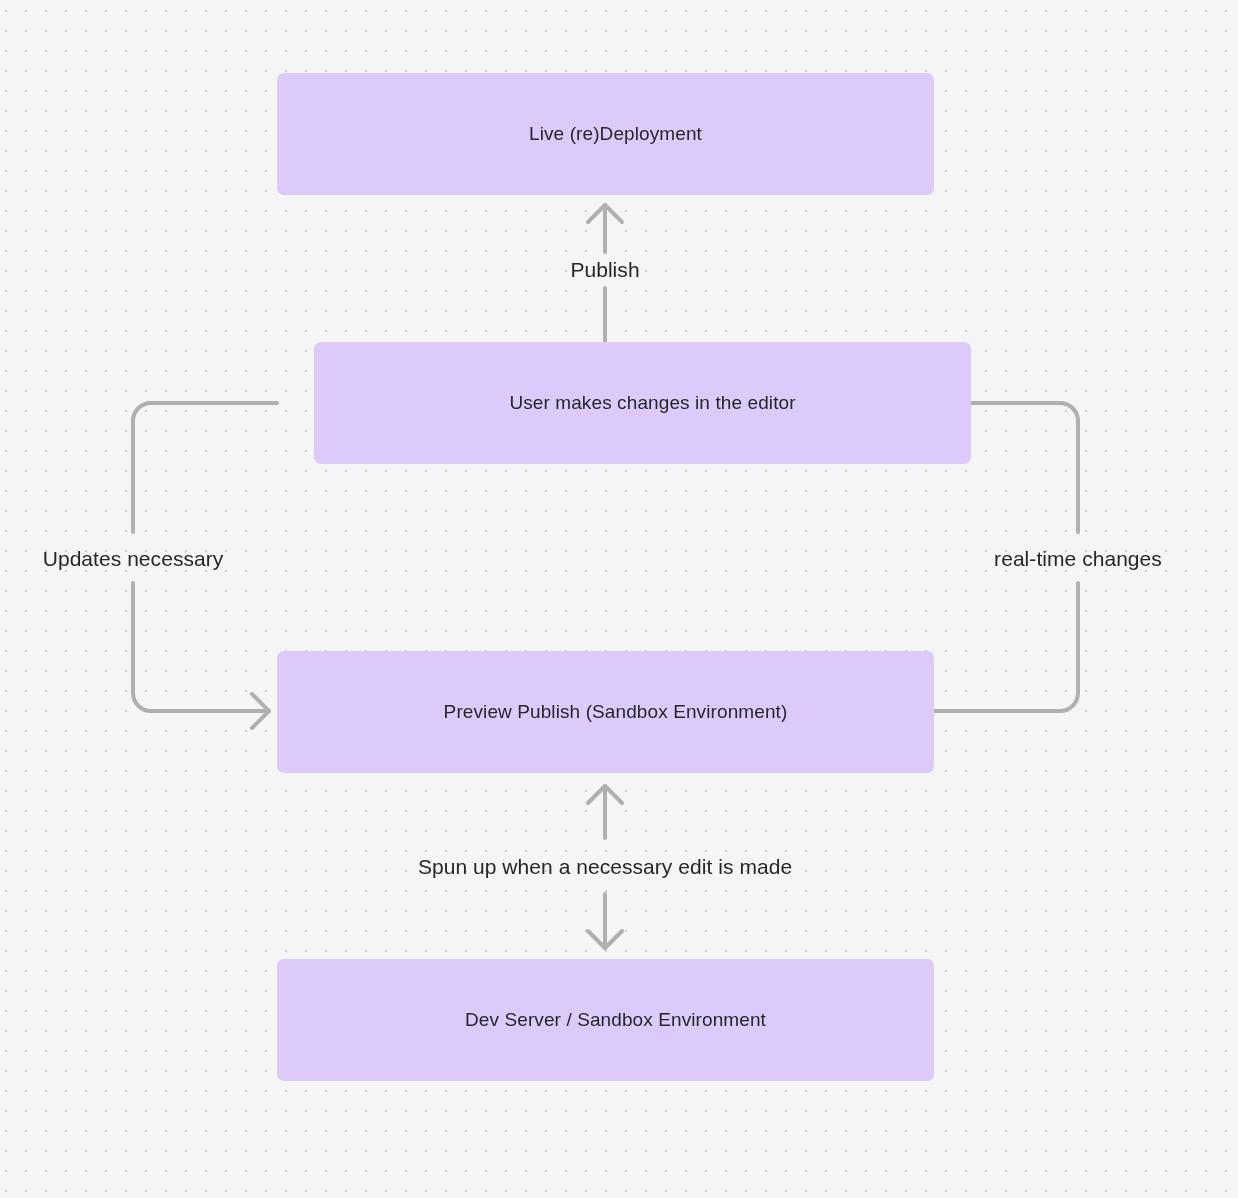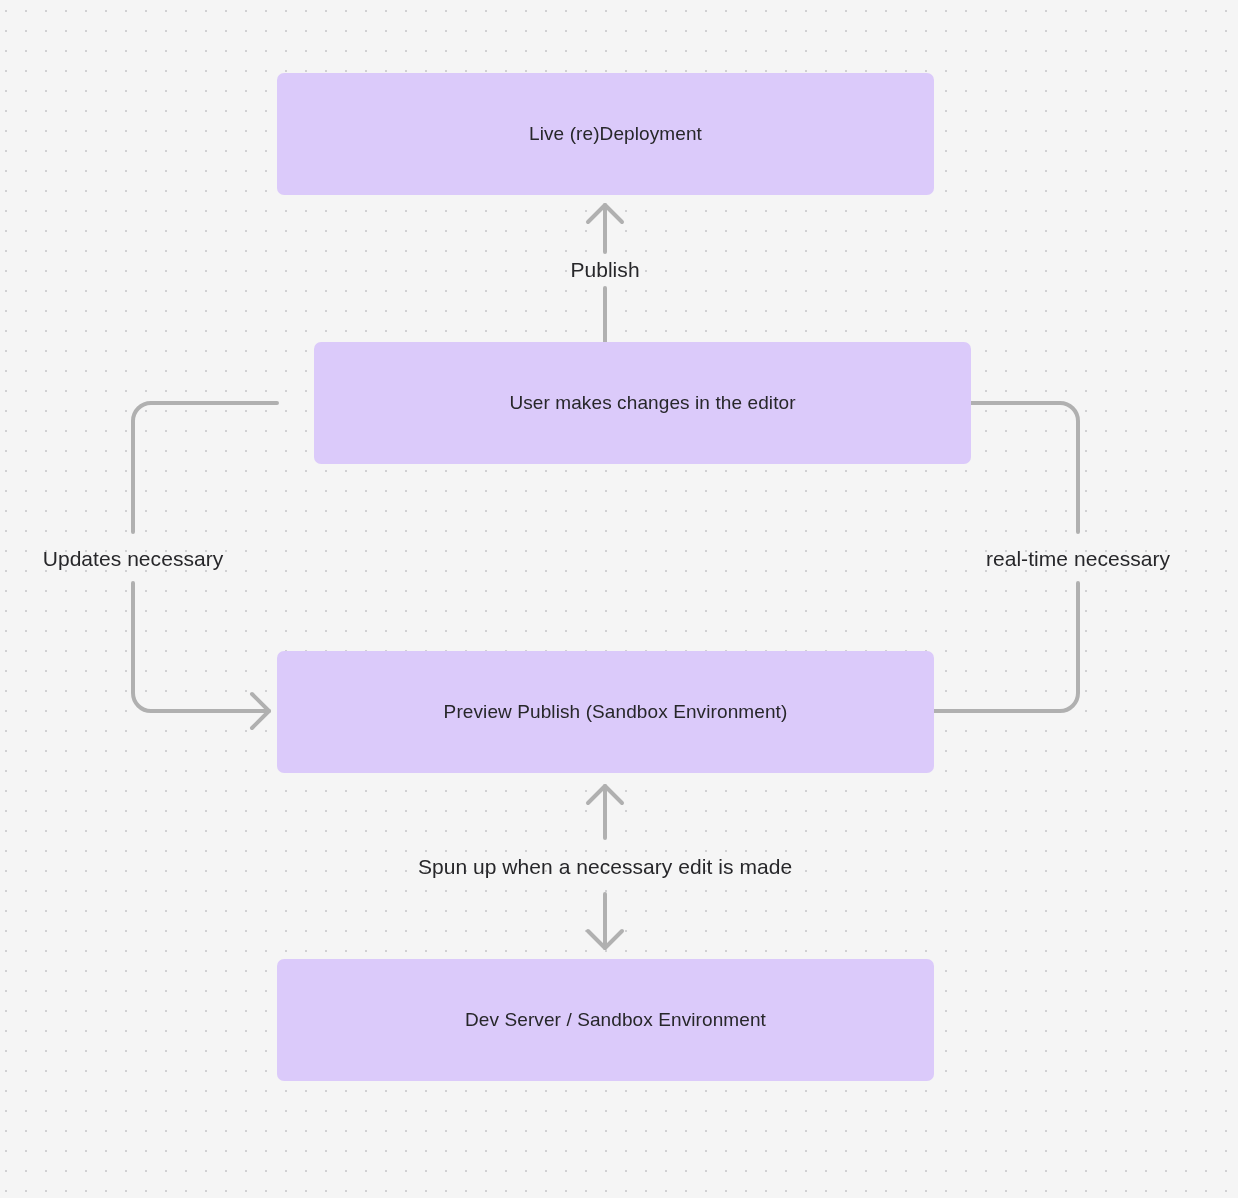--- a/index.html
+++ b/index.html
@@ -127,17 +127,17 @@
   <div class="node" id="node-editor">User makes changes in the editor</div>
 
   <div class="node" id="node-preview">Preview Publish (Sandbox Environment)</div>
 
   <div class="node" id="node-devserver">Dev Server / Sandbox Environment</div>
 
   <div class="edge-label" id="label-publish">Publish</div>
 
   <div class="edge-label" id="label-updates">Updates necessary</div>
 
-  <div class="edge-label" id="label-feedback">real-time necessary</div>
+  <div class="edge-label" id="label-feedback">real-time changes</div>
 
   <div class="edge-label" id="label-spun">Spun up when a necessary edit is made</div>
 
 </div>
 
 </body></html>

